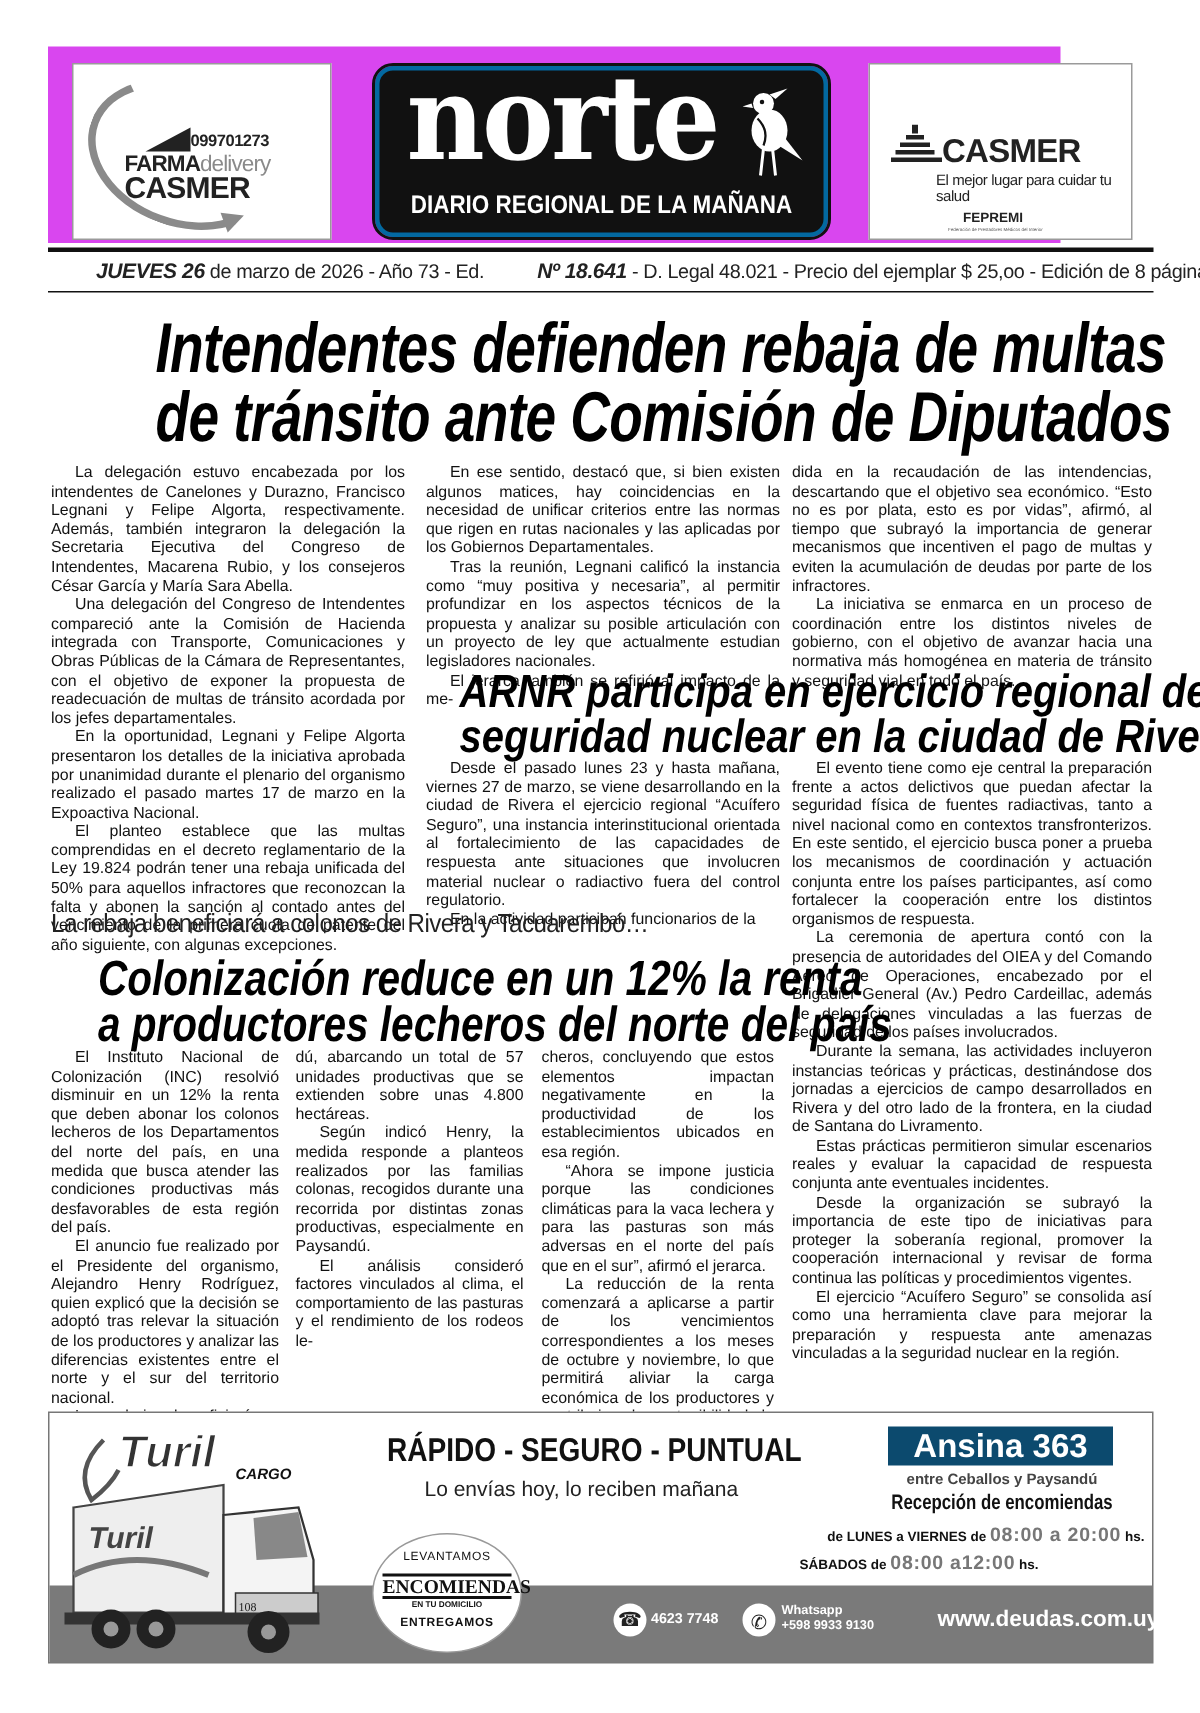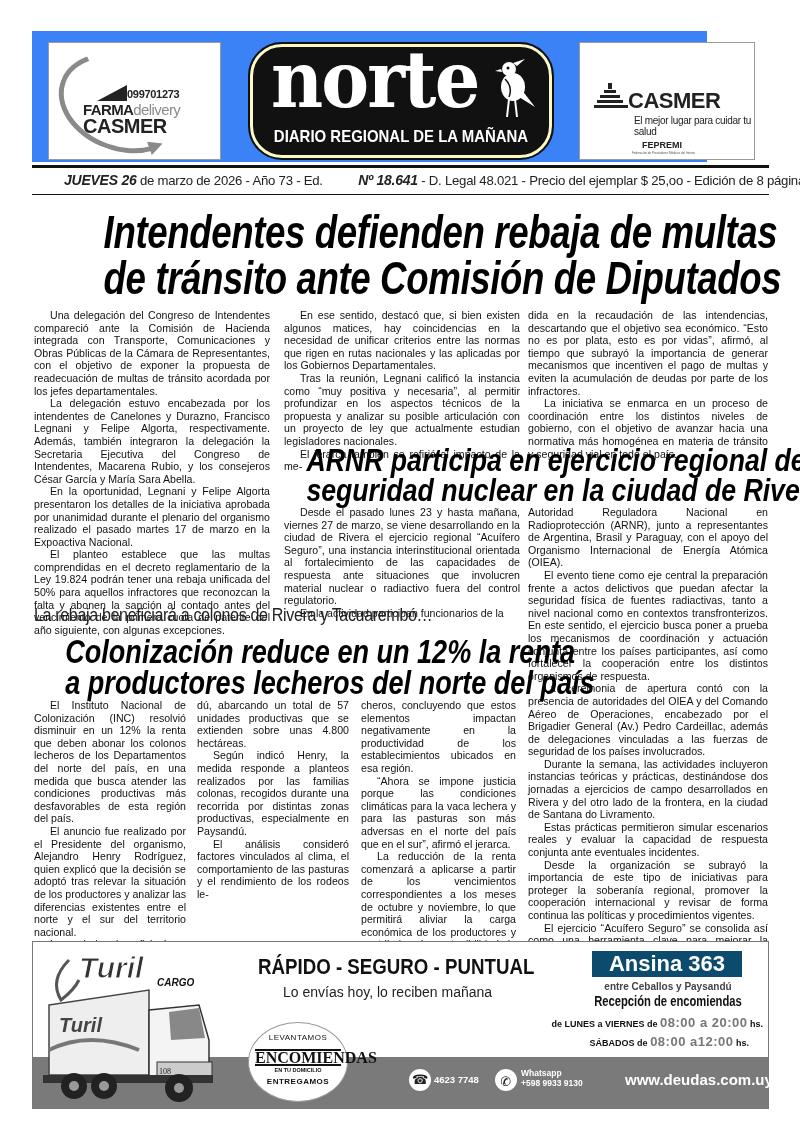--- a/index.html
+++ b/index.html
@@ -2,21 +2,21 @@
 <html><head>
 <meta charset="utf-8">
 <style>
   * { box-sizing: border-box; margin: 0; padding: 0; }
   html, body { width: 800px; height: 1142px; background: #ffffff; overflow: hidden; }
   body { position: relative; font-family: "Liberation Sans", "DejaVu Sans", sans-serif; color: #111; }
 
   
   .masthead {
     position: absolute; left: 32px; top: 31px; width: 675px; height: 131px;
-    background: #3b82f6;
+    background: #d946ef;
   }
   .ad-box {
     position: absolute; top: 11px; height: 118px; background: #fff;
     border: 1px solid #9a9a9a;
   }
   .ad-left { left: 16px; width: 173px; }
   .ad-right { left: 547px; width: 176px; }
 
   .farma-arc {
     position: absolute; left: 8px; top: 12px; width: 130px; height: 96px;
@@ -33,39 +33,39 @@
     border-right: 30px solid #222; border-top: 16px solid transparent;
   }
   .farma-phone { position: absolute; left: 78px; top: 45px; font-size: 11px; font-weight: bold; color: #222; letter-spacing: -0.3px; }
   .farma-line1 { position: absolute; left: 34px; top: 58px; font-size: 15px; letter-spacing: -0.6px; }
   .farma-line1 b { font-weight: bold; color: #222; }
   .farma-line1 span { color: #8a8a8a; font-weight: normal; }
   .farma-line2 { position: absolute; left: 34px; top: 72px; font-size: 20px; font-weight: bold; color: #222; letter-spacing: -0.5px; }
 
   .logo {
     position: absolute; left: 218px; top: 13px; width: 302px; height: 114px;
-    background: #111; border-radius: 32px; border: 3px solid #fef9c3; outline: 2px solid #111;
+    background: #111; border-radius: 12px; border: 3px solid #0369a1; outline: 2px solid #111;
   }
   .logo-word {
     position: absolute; left: 18px; top: -6px; font-family: "DejaVu Serif", "Liberation Serif", serif;
     font-size: 78px; font-weight: bold; color: #fff; letter-spacing: -2px; line-height: 1;
     transform: scaleX(0.92); transform-origin: left top;
   }
   .logo-bird {
     position: absolute; left: 242px; top: 10px; width: 42px; height: 62px;
   }
   .logo-sub {
     position: absolute; left: 0; right: 0; bottom: 8px; text-align: center;
     font-size: 17px; font-weight: bold; color: #fff; letter-spacing: 0px;
     transform: scaleX(0.88);
   }
 
   .casmer-mark { position: absolute; left: 14px; top: 40px; width: 36px; height: 30px; }
   .casmer-name { position: absolute; left: 48px; top: 45px; font-size: 22px; font-weight: bold; color: #222; letter-spacing: -0.5px; }
-  .casmer-tag { position: absolute; left: 12px; top: 72px; font-size: 10px; color: #222; letter-spacing: -0.3px; padding-left: 42px; }
+  .casmer-tag { position: absolute; left: 2px; top: 72px; font-size: 10px; color: #222; letter-spacing: -0.3px; padding-left: 42px; }
   .fepremi { position: absolute; left: 62px; top: 97px; font-size: 9px; font-weight: bold; color: #222; }
   .fepremi-sub { position: absolute; left: 52px; top: 108px; font-size: 3px; color: #555; }
 
   
   .rule-top { position: absolute; left: 32px; top: 165px; width: 737px; height: 3px; background: #111; }
   .dateline {
     position: absolute; left: 32px; top: 172px; width: 737px; height: 20px;
     font-size: 13.2px; white-space: nowrap; letter-spacing: -0.25px; color: #222;
   }
   .dateline .strong { font-weight: bold; font-style: italic; font-size: 14px; margin-left: 32px; }
@@ -117,33 +117,33 @@
     transform: scaleX(0.85); transform-origin: left top; white-space: nowrap;
   }
   .turil-sub { position: absolute; left: 250px; top: 42px; font-size: 14px; color: #222; white-space: nowrap; }
   .seal {
     position: absolute; left: 215px; top: 80px; width: 100px; height: 80px; border-radius: 50%;
     background: #fff; border: 1px solid #999;
   }
   .seal-top { position: absolute; top: 10px; left: 0; right: 0; text-align: center; font-size: 8px; font-weight: normal; letter-spacing: 0.5px; }
   .seal-main {
     position: absolute; top: 26px; left: 6px; right: 6px; text-align: center; font-family: "Liberation Serif", serif;
-    font-size: 16px; font-weight: bold; border-top: 2px solid #111; border-bottom: 2px solid #111; line-height: 13px;
+    font-size: 13px; font-weight: bold; border-top: 2px solid #111; border-bottom: 2px solid #111; line-height: 13px;
   }
   .seal-mid { position: absolute; top: 44px; left: 0; right: 0; text-align: center; font-size: 5.5px; font-weight: bold; }
   .seal-bot { position: absolute; top: 54px; left: 0; right: 0; text-align: center; font-size: 8px; font-weight: bold; letter-spacing: 0.5px; }
 
   .ansina {
     position: absolute; left: 559px; top: 9px; width: 150px; height: 26px; background: #0c4a6e;
     color: #fff; font-size: 22px; font-weight: bold; text-align: center; line-height: 26px;
   }
   .ansina-sub { position: absolute; left: 560px; top: 39px; width: 150px; text-align: center; font-size: 10px; font-weight: bold; color: #444; }
   .recep { position: absolute; left: 540px; top: 51px; width: 190px; text-align: center; font-size: 14px; font-weight: bold; color: #111; transform: scaleX(0.8); }
   .hours1 { position: absolute; left: 500px; top: 73px; width: 230px; text-align: right; font-size: 9px; font-weight: bold; color: #111; white-space: nowrap; }
-  .hours2 { position: absolute; left: 500px; top: 92px; width: 216px; text-align: right; font-size: 9px; font-weight: bold; color: #111; white-space: nowrap; }
+  .hours2 { position: absolute; left: 500px; top: 92px; width: 216px; text-align: left; font-size: 9px; font-weight: bold; color: #111; white-space: nowrap; }
   .hours-big { font-size: 13px; color: #777; letter-spacing: 0.5px; }
 
   .phone-icon, .wa-icon {
     position: absolute; top: 127px; width: 22px; height: 22px; border-radius: 50%; background: #fff;
     color: #222; font-size: 13px; text-align: center; line-height: 22px;
   }
   .phone-icon { left: 376px; }
   .wa-icon { left: 462px; border: 2px solid #fff; background: #fff; }
   .phone-num { position: absolute; left: 401px; top: 132px; font-size: 9.5px; font-weight: bold; color: #fff; }
   .wa-label { position: absolute; left: 488px; top: 126px; font-size: 8.5px; font-weight: bold; color: #fff; line-height: 10px; }
@@ -200,22 +200,22 @@
   <span>- D. Legal 48.021 - Precio del ejemplar $ 25,oo - Edición de 8 páginas</span>
 </div>
 <div class="rule-bot"></div>
 
 <h1 class="headline h-main">
   <div>Intendentes defienden rebaja de multas</div>
   <div>de tránsito ante Comisión de Diputados</div>
 </h1>
 
 <div class="col c1">
+  <p>La delegación estuvo encabezada por los intendentes de Canelones y Durazno, Francisco Legnani y Felipe Algorta, respectivamente. Además, también integraron la delegación la Secretaria Ejecutiva del Congreso de Intendentes, Macarena Rubio, y los consejeros César García y María Sara Abella.</p>
   <p>Una delegación del Congreso de Intendentes compareció ante la Comisión de Hacienda integrada con Transporte, Comunicaciones y Obras Públicas de la Cámara de Representantes, con el objetivo de exponer la propuesta de readecuación de multas de tránsito acordada por los jefes departamentales.</p>
-  <p>La delegación estuvo encabezada por los intendentes de Canelones y Durazno, Francisco Legnani y Felipe Algorta, respectivamente. Además, también integraron la delegación la Secretaria Ejecutiva del Congreso de Intendentes, Macarena Rubio, y los consejeros César García y María Sara Abella.</p>
   <p>En la oportunidad, Legnani y Felipe Algorta presentaron los detalles de la iniciativa aprobada por unanimidad durante el plenario del organismo realizado el pasado martes 17 de marzo en la Expoactiva Nacional.</p>
   <p>El planteo establece que las multas comprendidas en el decreto reglamentario de la Ley 19.824 podrán tener una rebaja unificada del 50% para aquellos infractores que reconozcan la falta y abonen la sanción al contado antes del vencimiento de la primera cuota de patente del año siguiente, con algunas excepciones.</p>
 </div>
 <div class="col c2">
   <p>En ese sentido, destacó que, si bien existen algunos matices, hay coincidencias en la necesidad de unificar criterios entre las normas que rigen en rutas nacionales y las aplicadas por los Gobiernos Departamentales.</p>
   <p>Tras la reunión, Legnani calificó la instancia como “muy positiva y necesaria”, al permitir profundizar en los aspectos técnicos de la propuesta y analizar su posible articulación con un proyecto de ley que actualmente estudian legisladores nacionales.</p>
   <p>El jerarca también se refirió al impacto de la me-</p>
 </div>
 <div class="col c3">
   <p style="text-indent:0">dida en la recaudación de las intendencias, descartando que el objetivo sea económico. “Esto no es por plata, esto es por vidas”, afirmó, al tiempo que subrayó la importancia de generar mecanismos que incentiven el pago de multas y eviten la acumulación de deudas por parte de los infractores.</p>
@@ -224,21 +224,20 @@
 
 <h2 class="headline h-arnr">
   <div>ARNR participa en ejercicio regional de</div>
   <div>seguridad nuclear en la ciudad de Rivera</div>
 </h2>
 <div class="col c4">
   <p>Desde el pasado lunes 23 y hasta mañana, viernes 27 de marzo, se viene desarrollando en la ciudad de Rivera el ejercicio regional “Acuífero Seguro”, una instancia interinstitucional orientada al fortalecimiento de las capacidades de respuesta ante situaciones que involucren material nuclear o radiactivo fuera del control regulatorio.</p>
   <p>En la actividad participan funcionarios de la</p>
 </div>
 <div class="col c5">
-  <p style="text-indent:0">Autoridad Reguladora Nacional en Radioprotección (ARNR), junto a representantes de Argentina, Brasil y Paraguay, con el apoyo del Organismo Internacional de Energía Atómica (OIEA).</p>
   <p>El evento tiene como eje central la preparación frente a actos delictivos que puedan afectar la seguridad física de fuentes radiactivas, tanto a nivel nacional como en contextos transfronterizos. En este sentido, el ejercicio busca poner a prueba los mecanismos de coordinación y actuación conjunta entre los países participantes, así como fortalecer la cooperación entre los distintos organismos de respuesta.</p>
   <p>La ceremonia de apertura contó con la presencia de autoridades del OIEA y del Comando Aéreo de Operaciones, encabezado por el Brigadier General (Av.) Pedro Cardeillac, además de delegaciones vinculadas a las fuerzas de seguridad de los países involucrados.</p>
   <p>Durante la semana, las actividades incluyeron instancias teóricas y prácticas, destinándose dos jornadas a ejercicios de campo desarrollados en Rivera y del otro lado de la frontera, en la ciudad de Santana do Livramento.</p>
   <p>Estas prácticas permitieron simular escenarios reales y evaluar la capacidad de respuesta conjunta ante eventuales incidentes.</p>
   <p>Desde la organización se subrayó la importancia de este tipo de iniciativas para proteger la soberanía regional, promover la cooperación internacional y revisar de forma continua las políticas y procedimientos vigentes.</p>
   <p>El ejercicio “Acuífero Seguro” se consolida así como una herramienta clave para mejorar la preparación y respuesta ante amenazas vinculadas a la seguridad nuclear en la región.</p>
 </div>
 
 <div class="kicker">La rebaja beneficiará a colonos de Rivera y Tacuarembó…</div>
 <h2 class="headline h-colon">

